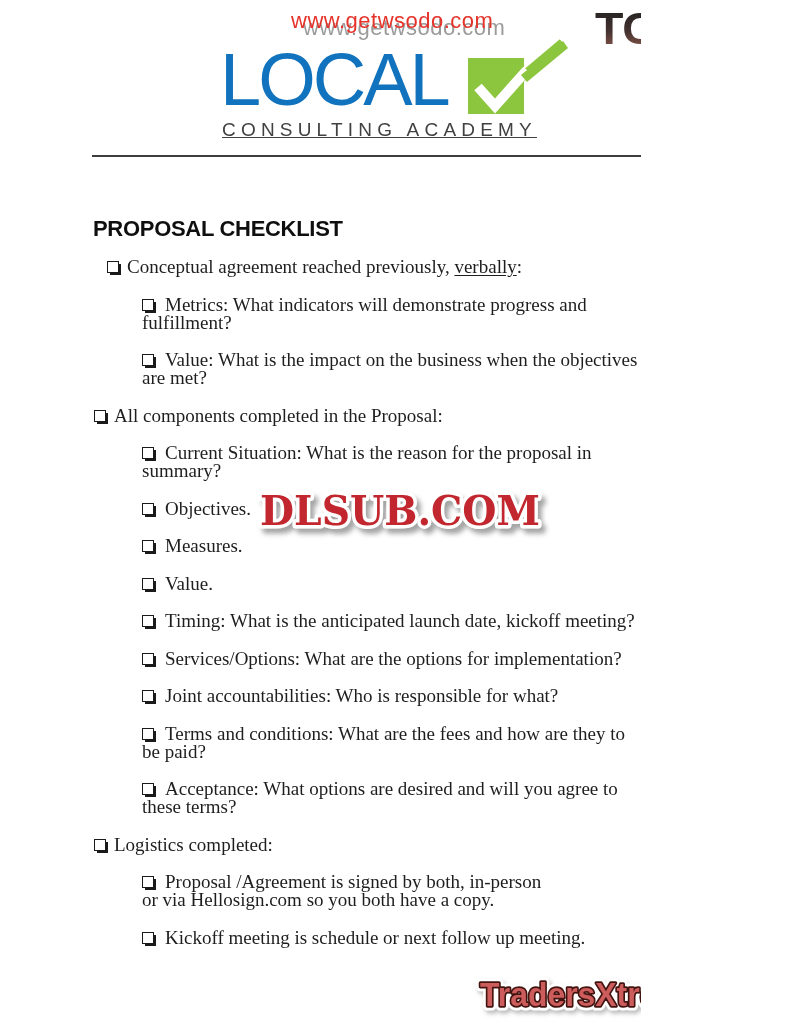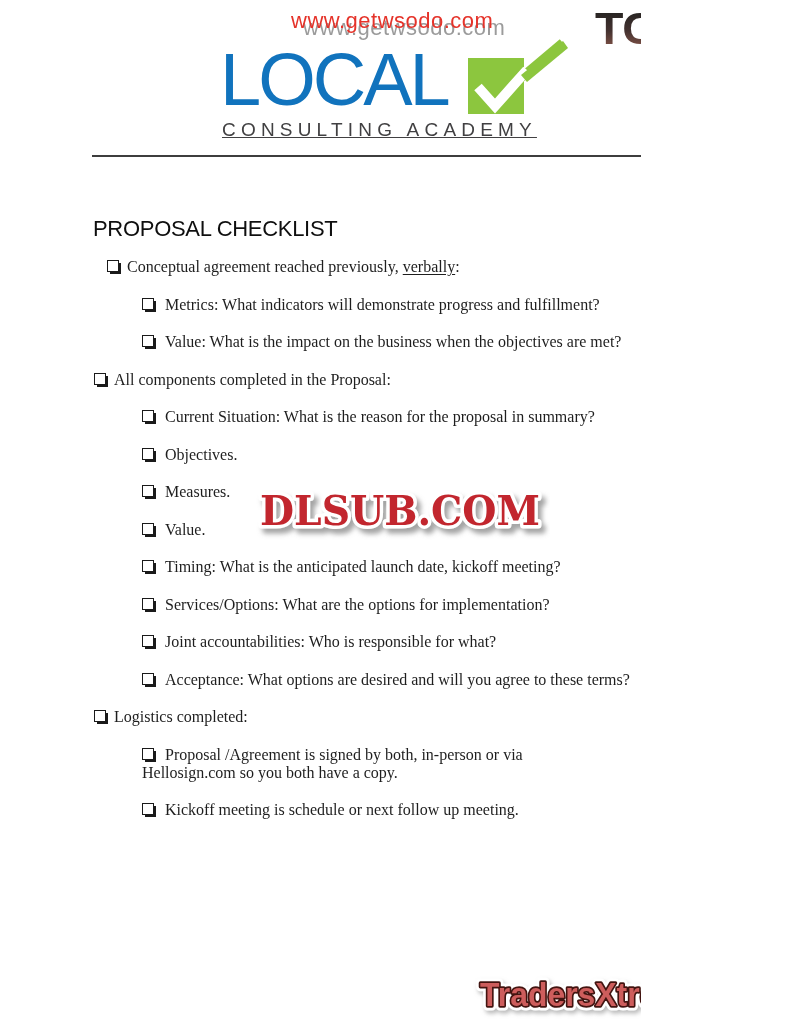--- a/index.html
+++ b/index.html
@@ -28,26 +28,26 @@
   .logo-box { position:absolute; left:468px; top:58px; width:56px; height:56px; background:#8cc63e; }
   .logo-check { position:absolute; left:455px; top:34px; }
   .logo-sub {
     position:absolute; left:222px; top:119px;
     font-family:"Liberation Sans", sans-serif; font-size:19px;
     letter-spacing:5.2px; color:#414042; white-space:nowrap;text-decoration:underline;
   }
   .rule { position:absolute; left:92px; top:155px; width:610px; height:2px; background:#3d3d3d; }
   .title {
     position:absolute; left:93px; top:216px; margin:0;
-    font-family:"Liberation Sans", sans-serif; font-weight:normal;
+    font-family:"Liberation Sans", sans-serif; font-weight:bold;
     font-size:22px; letter-spacing:-0.3px; color:#0f0f0f;
   }
   
   .checklist { position:absolute; top:258px; left:0; right:0; }
-  .item { font-size:16px; line-height:18px; margin-bottom:19.5px; color:#1e1e1e; }
+  .item { font-size:19px; line-height:18px; margin-bottom:19.5px; color:#1e1e1e; }
   .item.l1-first { padding-left:107px; }
   .item.l1 { padding-left:94px; }
   .item.l2 { padding-left:142px; }
   .item.wrap { padding-right:98px; }
   .cb {
     display:inline-block; width:10px; height:10px;
     border:1.5px solid #1a1a1a; background:#ffffff;
     box-shadow:2.5px 2.5px 0 -0.5px #1a1a1a;
     position:relative; top:0px; margin-right:8px;
   }
@@ -96,20 +96,21 @@
       <div class="item l2"><span class="cb"></span><span>Metrics: What indicators will demonstrate progress and fulfillment?</span></div>
       <div class="item l2"><span class="cb"></span><span>Value: What is the impact on the business when the objectives are met?</span></div>
       <div class="item l1"><span class="cb"></span><span>All components completed in the Proposal:</span></div>
       <div class="item l2"><span class="cb"></span><span>Current Situation: What is the reason for the proposal in summary?</span></div>
       <div class="item l2"><span class="cb"></span><span>Objectives.</span></div>
       <div class="item l2"><span class="cb"></span><span>Measures.</span></div>
       <div class="item l2"><span class="cb"></span><span>Value.</span></div>
       <div class="item l2"><span class="cb"></span><span>Timing: What is the anticipated launch date, kickoff meeting?</span></div>
       <div class="item l2"><span class="cb"></span><span>Services/Options: What are the options for implementation?</span></div>
       <div class="item l2"><span class="cb"></span><span>Joint accountabilities: Who is responsible for what?</span></div>
+      <div class="item l2"><span class="cb"></span><span>Terms and conditions: What are the fees and how are they to be paid?</span></div>
       <div class="item l2"><span class="cb"></span><span>Acceptance: What options are desired and will you agree to these terms?</span></div>
       <div class="item l1"><span class="cb"></span><span>Logistics completed:</span></div>
       <div class="item l2 wrap"><span class="cb"></span><span>Proposal /Agreement is signed by both, in-person or via Hellosign.com so you both have a copy.</span></div>
       <div class="item l2"><span class="cb"></span><span>Kickoff meeting is schedule or next follow up meeting.</span></div>
     </div>
 
   <svg class="wm-dlsub" width="300" height="62" viewBox="0 0 300 62">
     <defs>
       <filter id="dlsub-ds" x="-20%" y="-20%" width="150%" height="160%">
         <feDropShadow dx="4" dy="5" stdDeviation="2.5" flood-color="#9a9a9a" flood-opacity="0.9"></feDropShadow>

